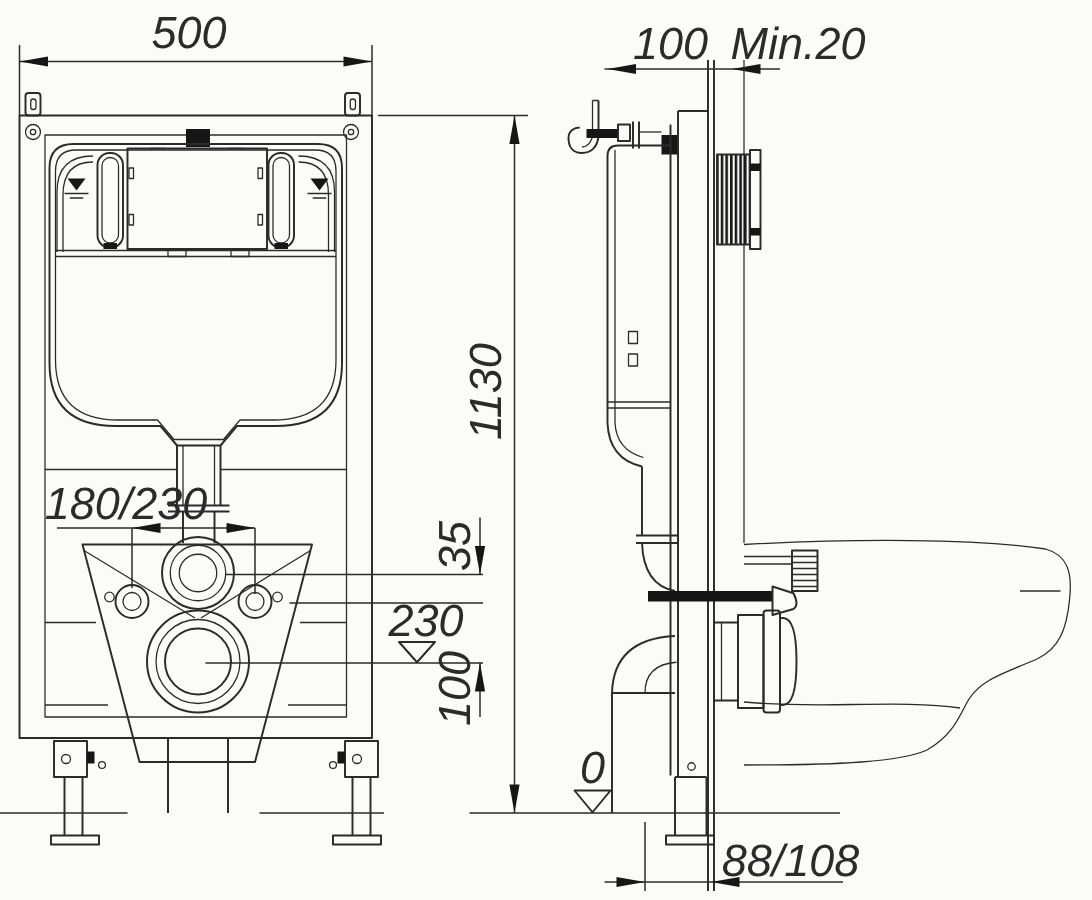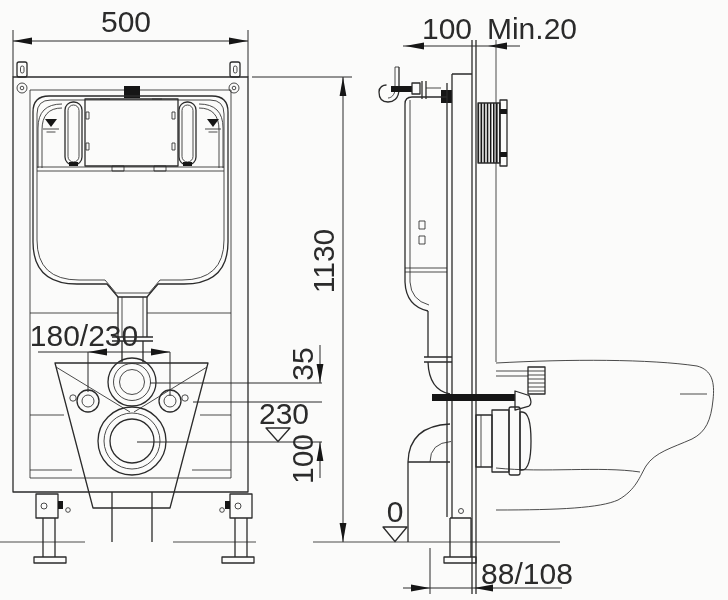--- a/index.html
+++ b/index.html
@@ -1,21 +1,21 @@
 <!DOCTYPE html>
 <html style="--line: #2b2b2b; --bg: #fbfbfa; --fill: #161616;"><head>
 <meta charset="utf-8">
 <style>
   :root{
     --line:#2b2b2b;
     --bg:#fbfbfa;
     --fill:#161616;
   }
   html,body{margin:0;padding:0;background:var(--bg);}
-  .stage{width:724px;height:600px;position:relative;background:var(--bg);overflow:hidden;}
+  .stage{width:724px;height:600px;position:relative;background:var(--bg);overflow:hidden;font-style:italic;}
   svg{display:block;}
   .ln{fill:none;stroke:var(--line);stroke-width:1.3;stroke-linejoin:round;stroke-linecap:butt;}
   .th{fill:none;stroke:var(--line);stroke-width:0.85;stroke-linejoin:round;}
   .dim{fill:none;stroke:var(--line);stroke-width:1;}
   .fil{fill:var(--fill);stroke:none;}
   .wfil{fill:var(--bg);stroke:var(--line);stroke-width:1.3;stroke-linejoin:round;}
   .txt{font-family:"Liberation Sans","DejaVu Sans",sans-serif;font-size:30px;fill:var(--line);}
 </style>
 </head>
 <body>

